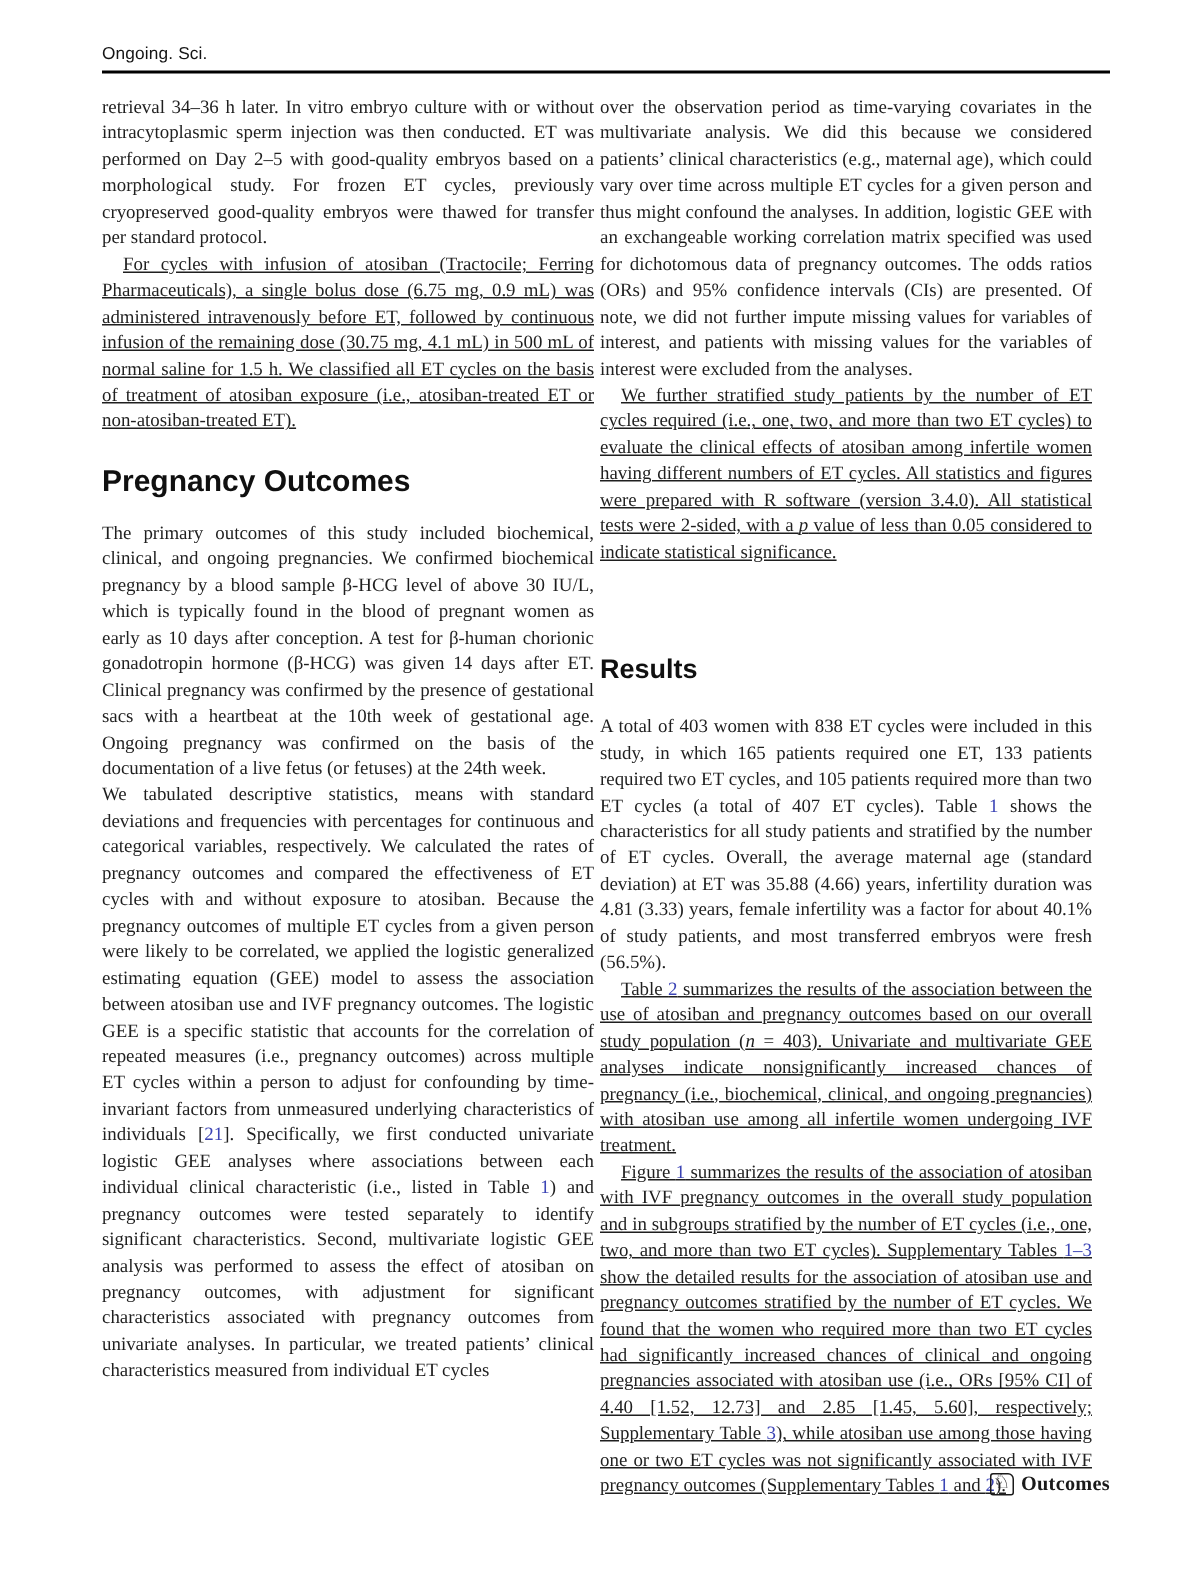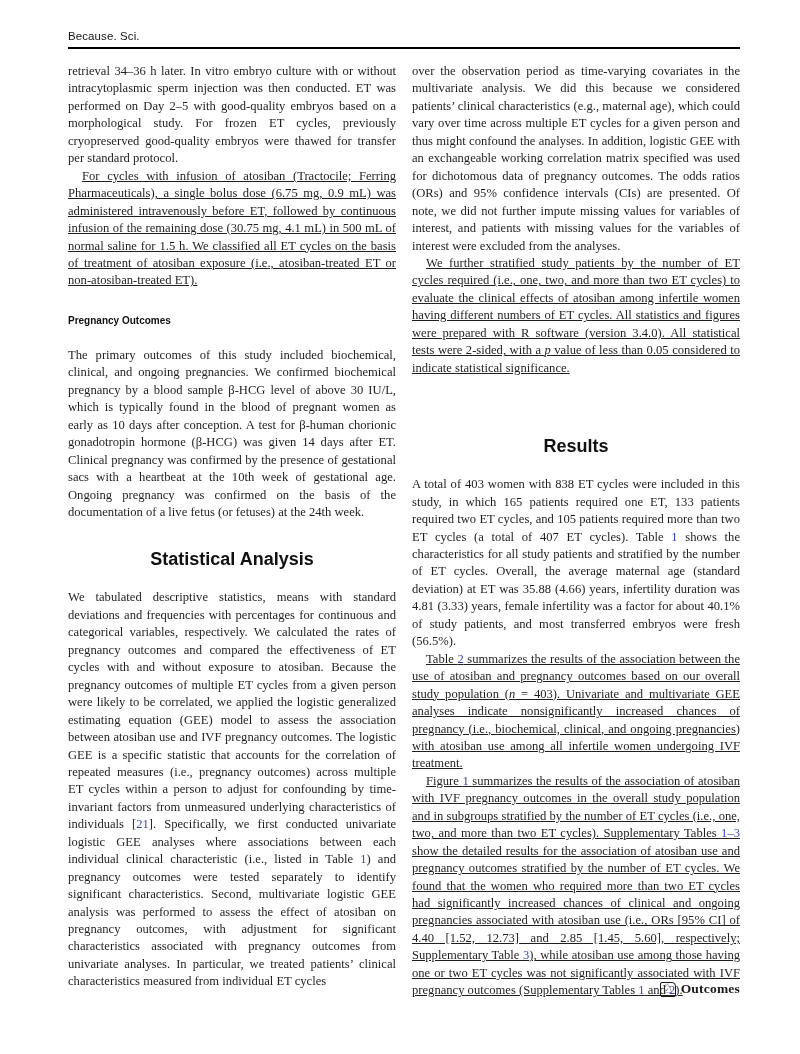--- a/index.html
+++ b/index.html
@@ -6,35 +6,35 @@
   body {
     width:800px; height:1054px; background:#ffffff; position:relative;
     font-family:"Liberation Serif", serif; color:#1f1f1f; overflow:hidden;
   }
   .page { position:absolute; left:68px; top:30px; width:672px; }
   .running-head {
     font-family:"Liberation Sans", sans-serif; font-size:11.5px;
     color:#141414; padding-bottom:5px; letter-spacing:0.1px;
   }
   .header-rule { border-bottom:2px solid #000; width:100%; height:0; }
-  .columns { display:flex; gap:16px; margin-top:14px; }
+  .columns { display:flex; gap:4px; margin-top:14px; }
   .col { width:328px; }
   .body-para {
     margin:0; font-size:12.6px; line-height:17.45px; text-align:justify;
     color:#1f1f1f;
   }
   .body-para.indent { text-indent:14px;text-decoration:underline; }
   .section-heading {
     font-family:"Liberation Sans", sans-serif; font-weight:bold;
-    font-size:18px; color:#101010; margin:27px 0 19px 0; line-height:22px;text-align:center;
+    font-size:18px; color:#101010; margin:27px 0 19px 0; line-height:22px;
   }
   .section-heading.space-lg { margin-top:58px; }
   .subsection-heading {
     font-family:"Liberation Sans", sans-serif; font-weight:bold;
-    font-size:10px; color:#101010; margin:22px 0 17px 0; line-height:18px;
+    font-size:20px; color:#101010; margin:22px 0 17px 0; line-height:18px;
   }
   .ref-link { color:var(--link-color, #3c44b5); }
   .italic { font-style:italic; }
   .footer {
     position:absolute; top:981px; right:60px;
     display:flex; align-items:center; gap:5px;
   }
   .logo-glyph {
     display:inline-block; font-size:13px; line-height:12px; color:#1a1a1a;
     border:1.2px solid #1a1a1a; border-radius:2px 4px 2px 2px; padding:0 1px 1px 1px;
@@ -42,29 +42,28 @@
   }
   .publisher-name {
     font-family:"Liberation Serif", serif; font-size:13.5px;
     font-weight:600; color:#1a1a1a; letter-spacing:0.2px;
   }
 </style>
 </head>
 <body>
 
 <div class="page">
-  <div class="running-head">Because. Sci.</div>
+  <div class="running-head">Ongoing. Sci.</div>
   <div class="header-rule"></div>
   <div class="columns">
     <div class="col">
         <p class="body-para"><span>retrieval 34–36 h later. In vitro embryo culture with or without intracytoplasmic sperm injection was then conducted. ET was performed on Day 2–5 with good-quality embryos based on a morphological study. For frozen ET cycles, previously cryopreserved good-quality embryos were thawed for transfer per standard protocol.</span></p>
         <p class="body-para indent"><span>For cycles with infusion of atosiban (Tractocile; Ferring Pharmaceuticals), a single bolus dose (6.75 mg, 0.9 mL) was administered intravenously before ET, followed by continuous infusion of the remaining dose (30.75 mg, 4.1 mL) in 500 mL of normal saline for 1.5 h. We classified all ET cycles on the basis of treatment of atosiban exposure (i.e., atosiban-treated ET or non-atosiban-treated ET).</span></p>
         <div class="subsection-heading">Pregnancy Outcomes</div>
         <p class="body-para"><span>The primary outcomes of this study included biochemical, clinical, and ongoing pregnancies. We confirmed biochemical pregnancy by a blood sample β-HCG level of above 30 IU/L, which is typically found in the blood of pregnant women as early as 10 days after conception. A test for β-human chorionic gonadotropin hormone (β-HCG) was given 14 days after ET. Clinical pregnancy was confirmed by the presence of gestational sacs with a heartbeat at the 10th week of gestational age. Ongoing pregnancy was confirmed on the basis of the documentation of a live fetus (or fetuses) at the 24th week.</span></p>
-        <div class="section-heading">Statistical Analysis</div>
         <p class="body-para"><span>We tabulated descriptive statistics, means with standard deviations and frequencies with percentages for continuous and categorical variables, respectively. We calculated the rates of pregnancy outcomes and compared the effectiveness of ET cycles with and without exposure to atosiban. Because the pregnancy outcomes of multiple ET cycles from a given person were likely to be correlated, we applied the logistic generalized estimating equation (GEE) model to assess the association between atosiban use and IVF pregnancy outcomes. The logistic GEE is a specific statistic that accounts for the correlation of repeated measures (i.e., pregnancy outcomes) across multiple ET cycles within a person to adjust for confounding by time-invariant factors from unmeasured underlying characteristics of individuals [</span><span class="ref-link">21</span><span>]. Specifically, we first conducted univariate logistic GEE analyses where associations between each individual clinical characteristic (i.e., listed in Table </span><span class="ref-link">1</span><span>) and pregnancy outcomes were tested separately to identify significant characteristics. Second, multivariate logistic GEE analysis was performed to assess the effect of atosiban on pregnancy outcomes, with adjustment for significant characteristics associated with pregnancy outcomes from univariate analyses. In particular, we treated patients’ clinical characteristics measured from individual ET cycles</span></p>
       </div>
     <div class="col">
         <p class="body-para"><span>over the observation period as time-varying covariates in the multivariate analysis. We did this because we considered patients’ clinical characteristics (e.g., maternal age), which could vary over time across multiple ET cycles for a given person and thus might confound the analyses. In addition, logistic GEE with an exchangeable working correlation matrix specified was used for dichotomous data of pregnancy outcomes. The odds ratios (ORs) and 95% confidence intervals (CIs) are presented. Of note, we did not further impute missing values for variables of interest, and patients with missing values for the variables of interest were excluded from the analyses.</span></p>
         <p class="body-para indent"><span>We further stratified study patients by the number of ET cycles required (i.e., one, two, and more than two ET cycles) to evaluate the clinical effects of atosiban among infertile women having different numbers of ET cycles. All statistics and figures were prepared with R software (version 3.4.0). All statistical tests were 2-sided, with a </span><span class="italic">p</span><span> value of less than 0.05 considered to indicate statistical significance.</span></p>
         <div class="section-heading space-lg">Results</div>
         <p class="body-para"><span>A total of 403 women with 838 ET cycles were included in this study, in which 165 patients required one ET, 133 patients required two ET cycles, and 105 patients required more than two ET cycles (a total of 407 ET cycles). Table </span><span class="ref-link">1</span><span> shows the characteristics for all study patients and stratified by the number of ET cycles. Overall, the average maternal age (standard deviation) at ET was 35.88 (4.66) years, infertility duration was 4.81 (3.33) years, female infertility was a factor for about 40.1% of study patients, and most transferred embryos were fresh (56.5%).</span></p>
         <p class="body-para indent"><span>Table </span><span class="ref-link">2</span><span> summarizes the results of the association between the use of atosiban and pregnancy outcomes based on our overall study population (</span><span class="italic">n</span><span> = 403). Univariate and multivariate GEE analyses indicate nonsignificantly increased chances of pregnancy (i.e., biochemical, clinical, and ongoing pregnancies) with atosiban use among all infertile women undergoing IVF treatment.</span></p>
         <p class="body-para indent"><span>Figure </span><span class="ref-link">1</span><span> summarizes the results of the association of atosiban with IVF pregnancy outcomes in the overall study population and in subgroups stratified by the number of ET cycles (i.e., one, two, and more than two ET cycles). Supplementary Tables </span><span class="ref-link">1–3</span><span> show the detailed results for the association of atosiban use and pregnancy outcomes stratified by the number of ET cycles. We found that the women who required more than two ET cycles had significantly increased chances of clinical and ongoing pregnancies associated with atosiban use (i.e., ORs [95% CI] of 4.40 [1.52, 12.73] and 2.85 [1.45, 5.60], respectively; Supplementary Table </span><span class="ref-link">3</span><span>), while atosiban use among those having one or two ET cycles was not significantly associated with IVF pregnancy outcomes (Supplementary Tables </span><span class="ref-link">1</span><span> and </span><span class="ref-link">2</span><span>).</span></p>
       </div>

